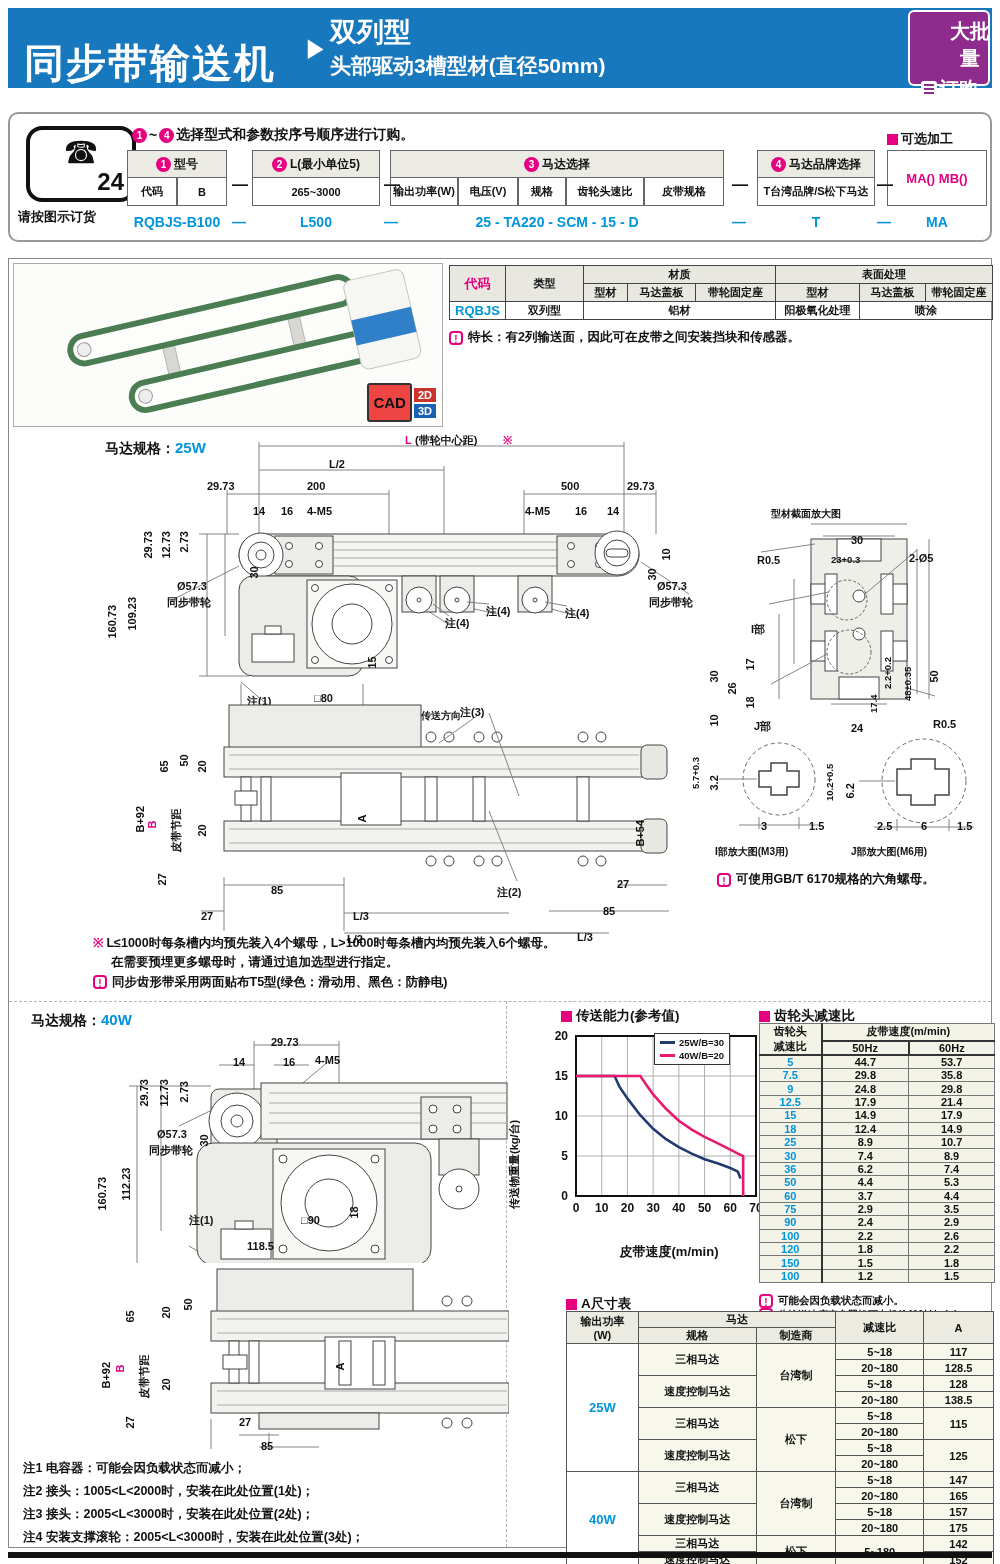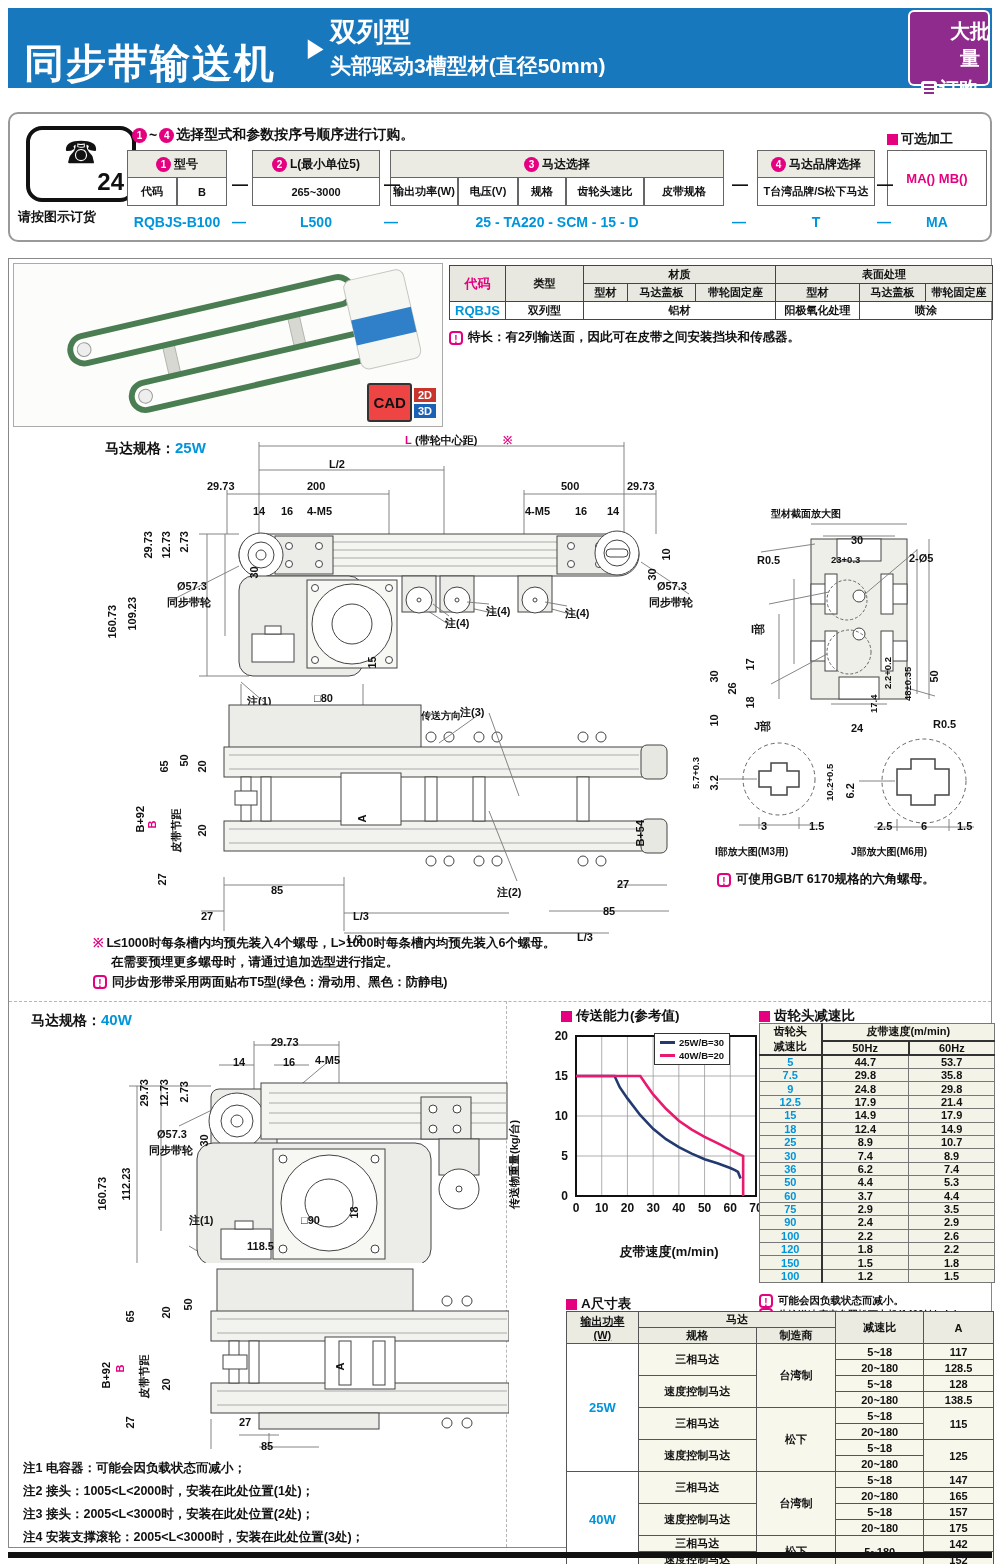--- a/index.html
+++ b/index.html
@@ -832,21 +832,21 @@
       <div style="margin-left:19px;font-size:10px;">台湾电机(1300转/min)。</div>
     </div>
 
     <div class="atitle">
       <span class="msq"></span>
       <span>A尺寸表</span>
     </div>
     <table class="atab">
       <tbody>
           <tr>
-        <th rowspan="2" style="width:72px;text-decoration:underline;">
+        <th rowspan="2" style="width:72px;">
               <div>输出功率</div>
               <div>(W)</div>
             </th>
         <th colspan="2">马达</th>
         <th rowspan="2" style="width:88px;">减速比</th>
         <th rowspan="2" style="width:70px;">A</th>
       </tr>
       <tr>
         <th style="width:118px;">规格</th>
         <th style="width:80px;">制造商</th>

